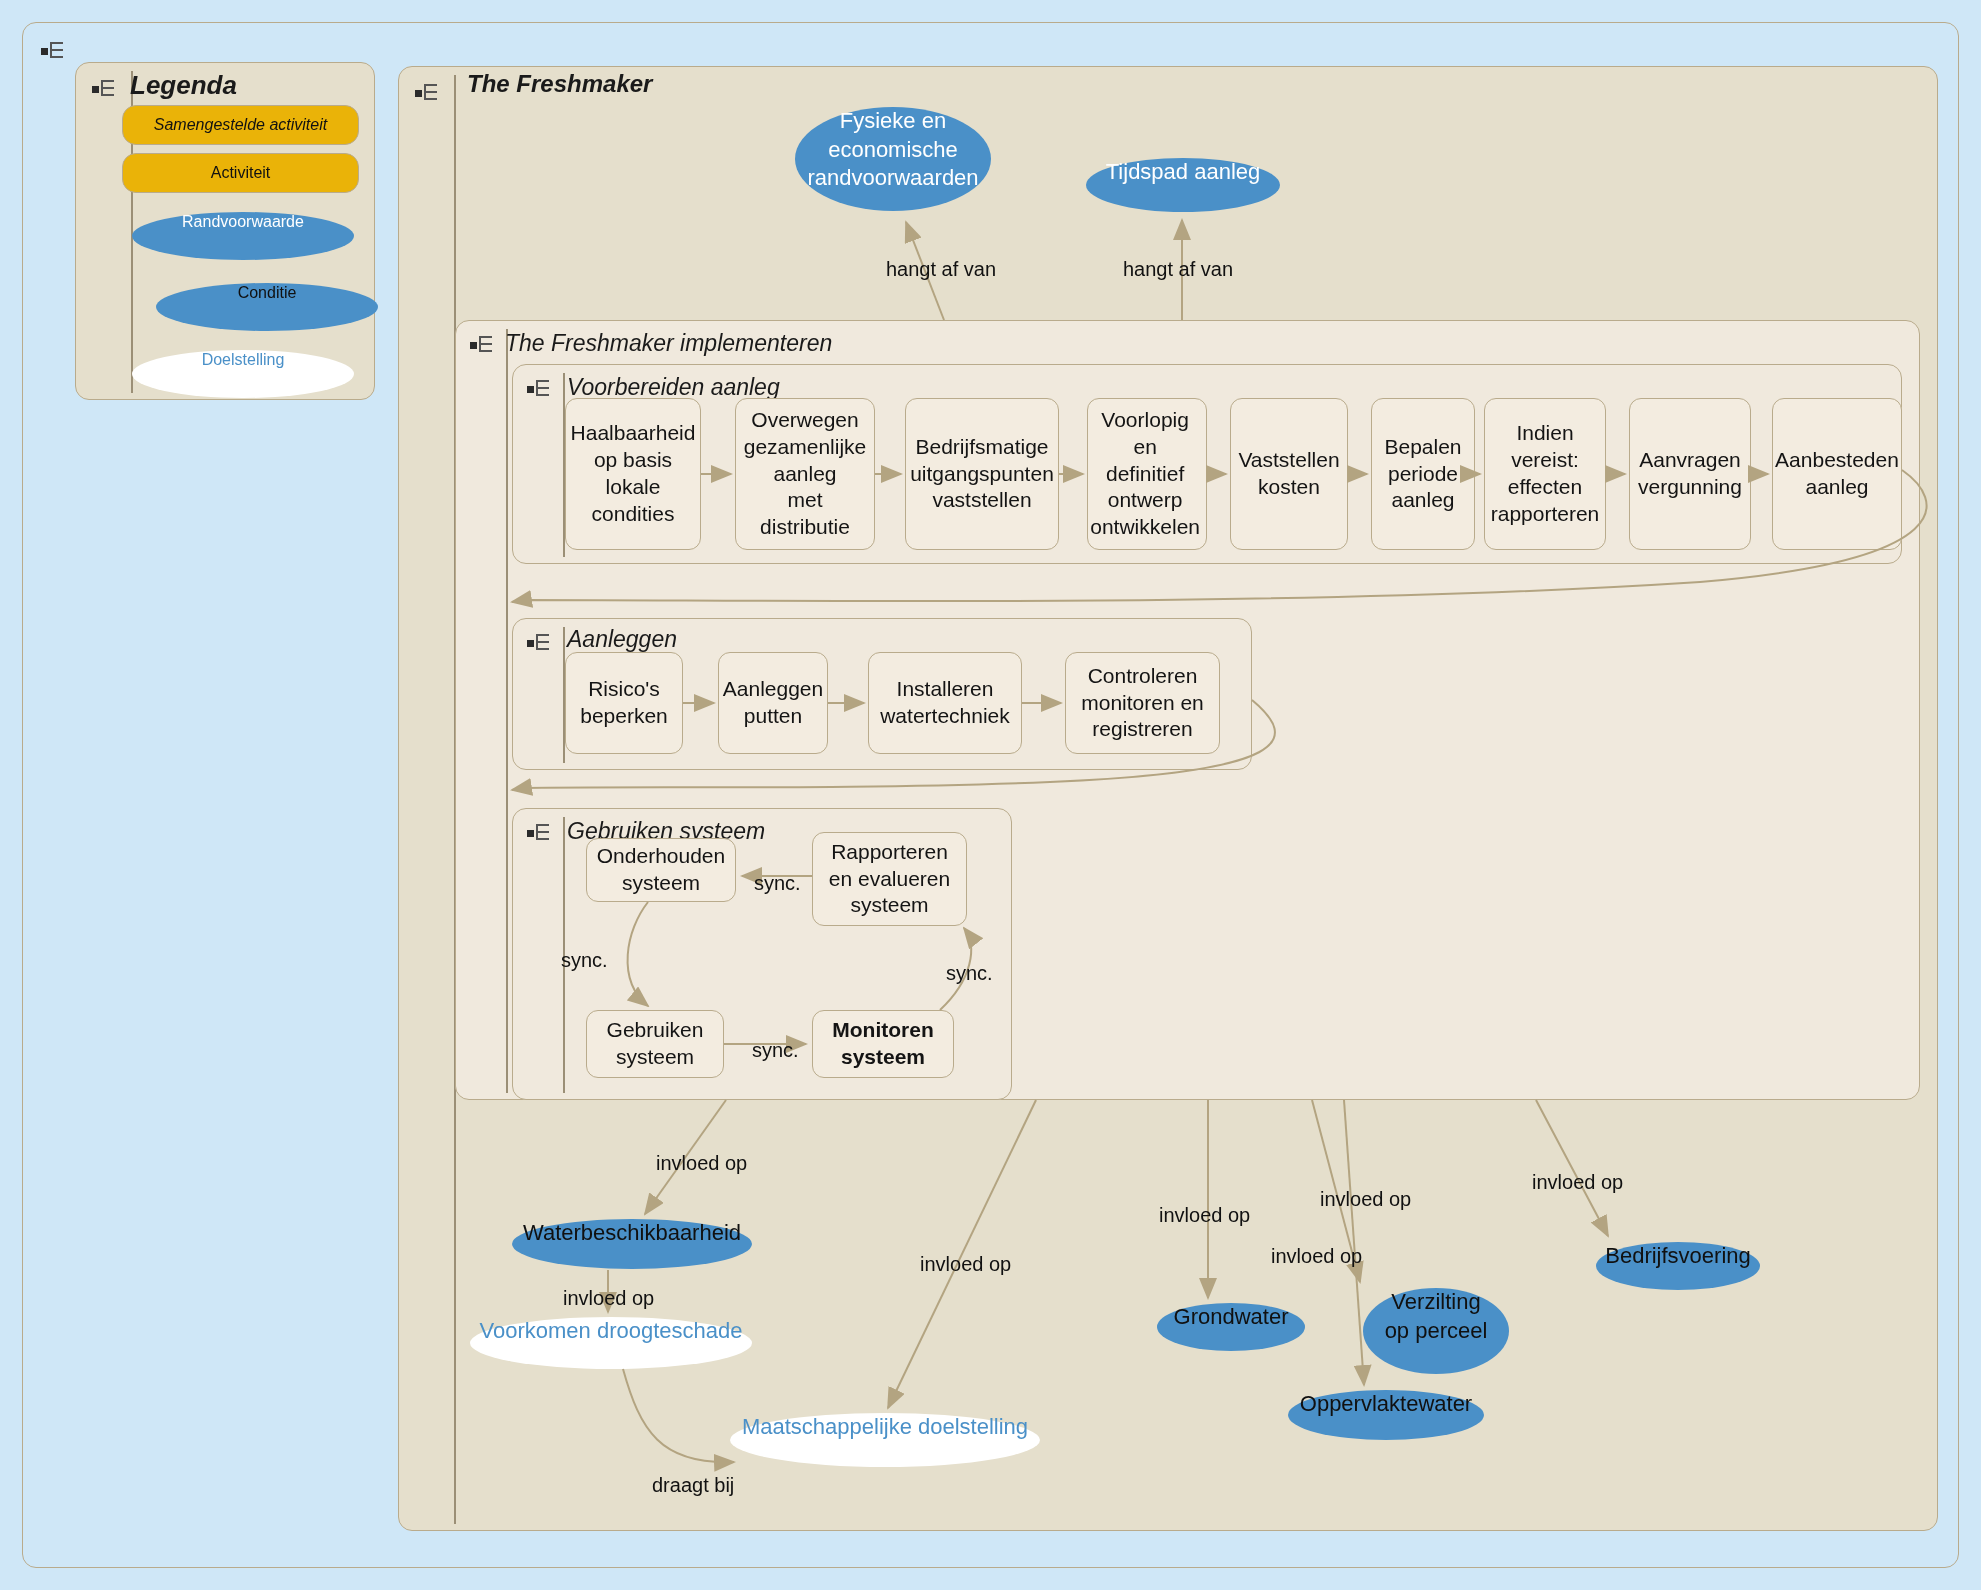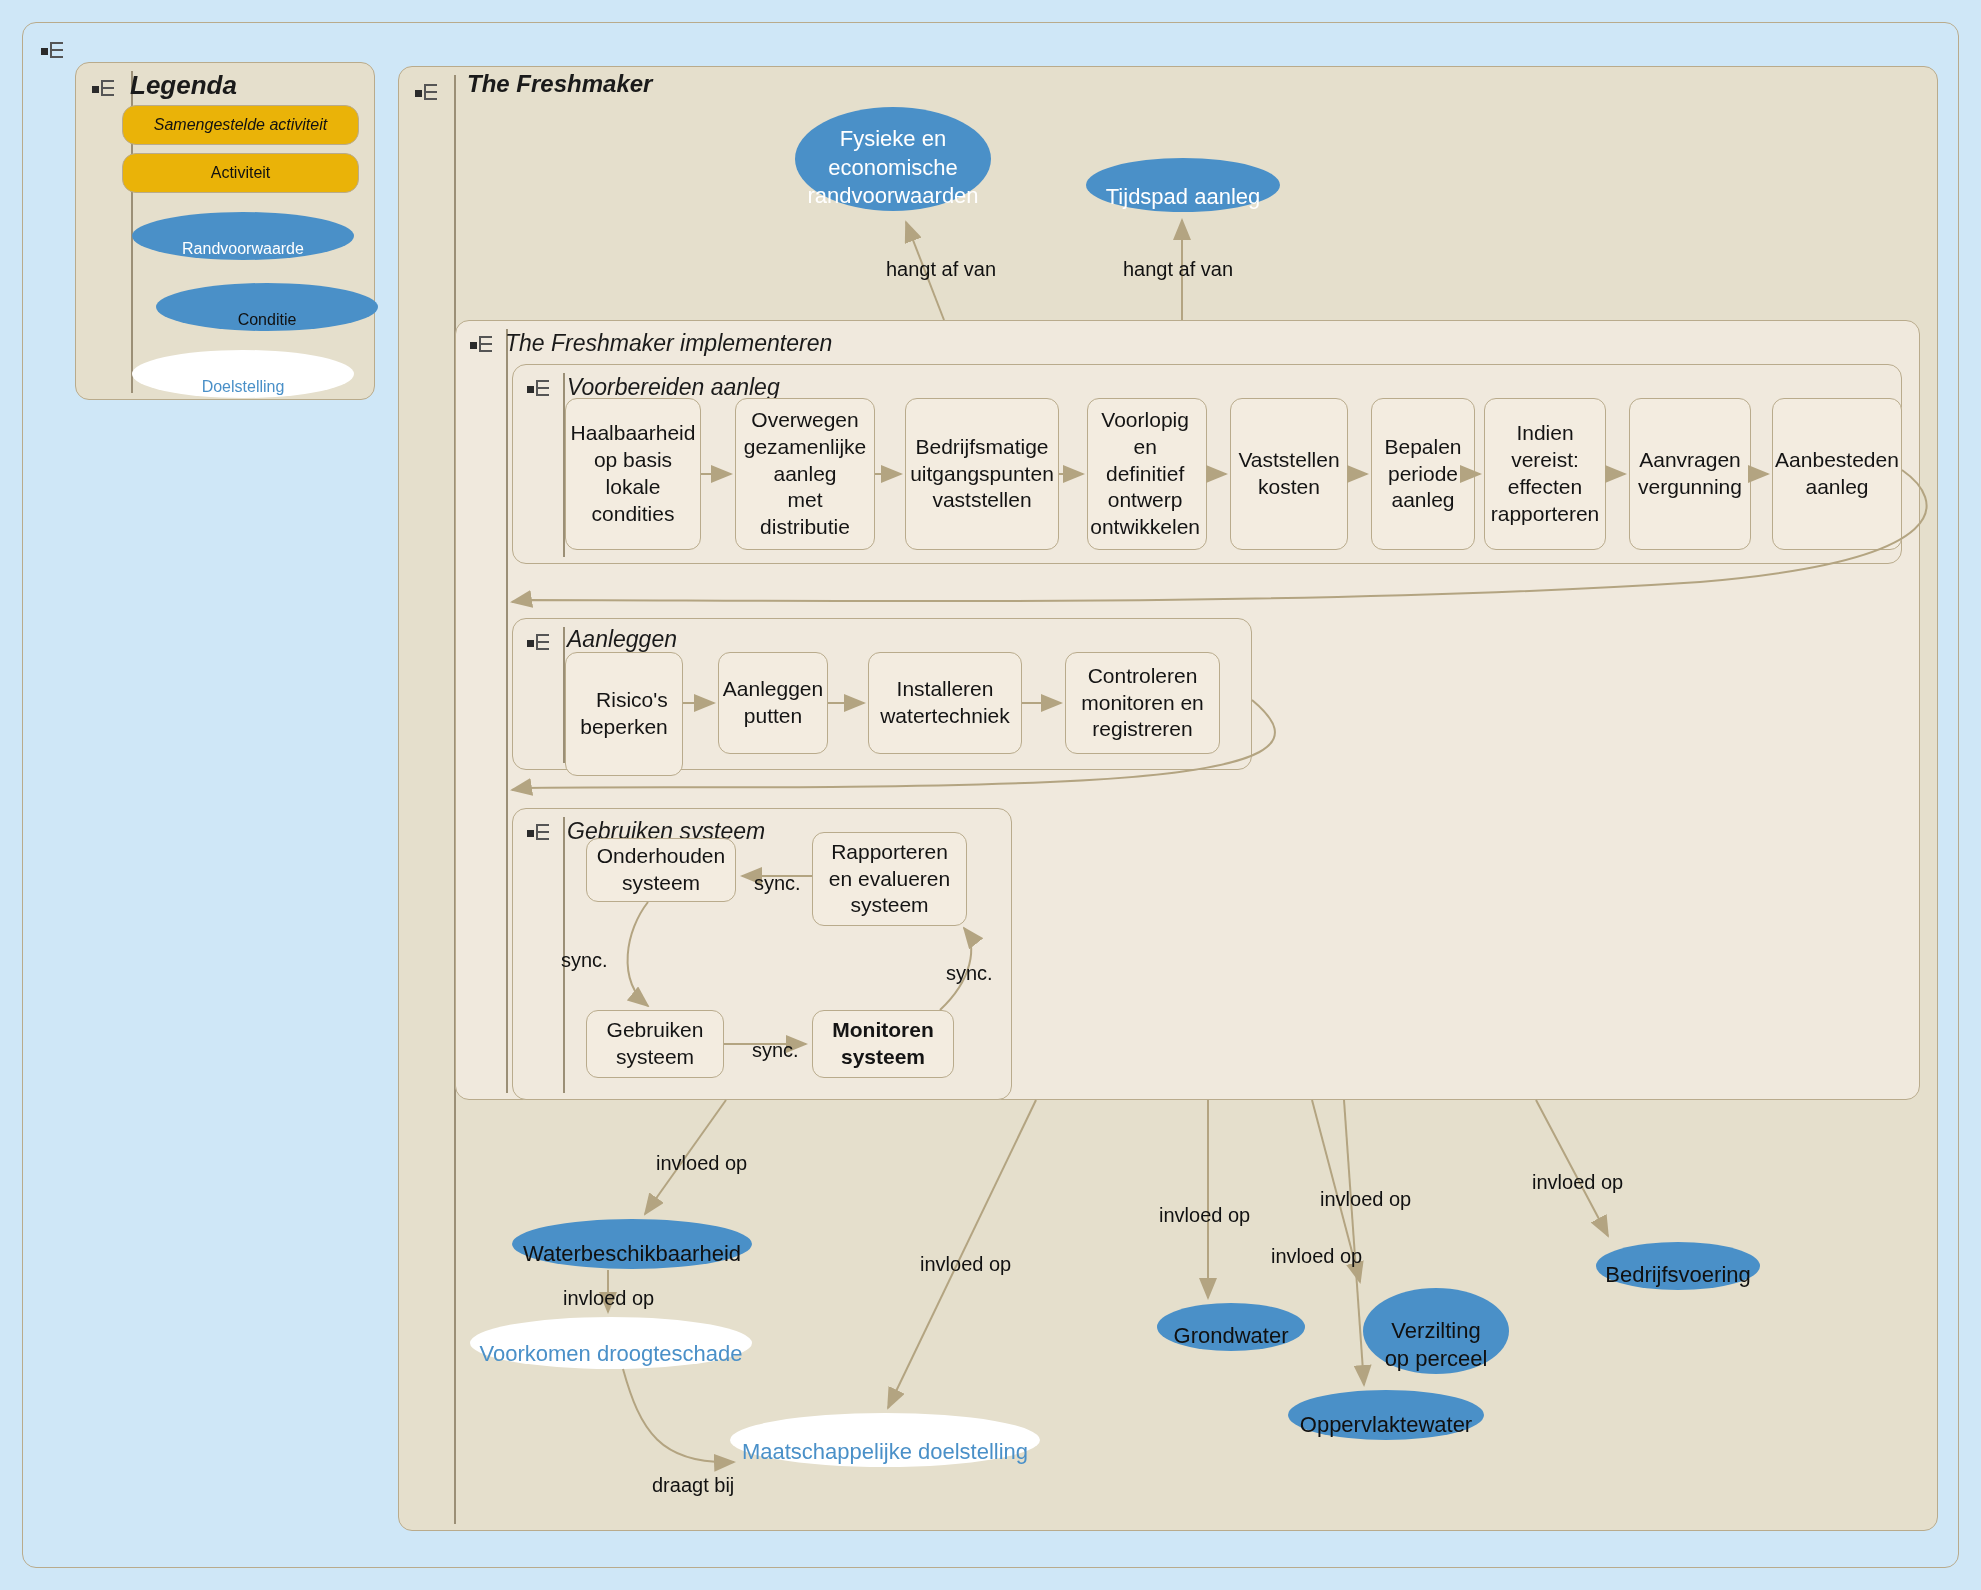--- a/index.html
+++ b/index.html
@@ -99,21 +99,21 @@
     text-align:center;
     font-size:21px;color:#141414;
     line-height:1.28;
     padding:4px 6px;
   }
 
   
   .ell{
     position:absolute;
     border-radius:50%;
-    display:flex;align-items:flex-end;justify-content:center;
+    display:flex;align-items:flex-start;justify-content:center;
     text-align:center;
     line-height:1.3;
     box-sizing:border-box;
   }
   .ell-blue{background:#4a90c8;}
   .ell-white{background:#ffffff;color:#4a90c8;}
   .txt-white{color:#ffffff;}
   .txt-dark{color:#101010;margin-left:24px;}
 
   .edge-label{
@@ -242,21 +242,21 @@
       <div class="sq"></div>
         <div class="bar"></div>
       <div class="ln ln1"></div>
         <div class="ln ln2"></div>
         <div class="ln ln3"></div>
     </div>
     <div class="grp-divider" style="left:50px;top:8px;height:136px;"></div>
   </div>
   <div class="grp-title" style="left:567px;top:626px;font-size:23px;">Aanleggen</div>
 
-  <div class="act" style="left:565px;top:652px;width:118px;height:124px;text-align:right;">
+  <div class="act" style="left:565px;top:652px;width:118px;height:102px;">
     <span>Risico's<br>beperken</span>
     </div>
   <div class="act" style="left:718px;top:652px;width:110px;height:102px;">
     <span>Aanleggen<br>putten</span>
     </div>
   <div class="act" style="left:868px;top:652px;width:154px;height:102px;">
     <span>Installeren<br>watertechniek</span>
     </div>
   <div class="act" style="left:1065px;top:652px;width:155px;height:102px;">
     <span>Controleren<br>monitoren en<br>registreren</span>

